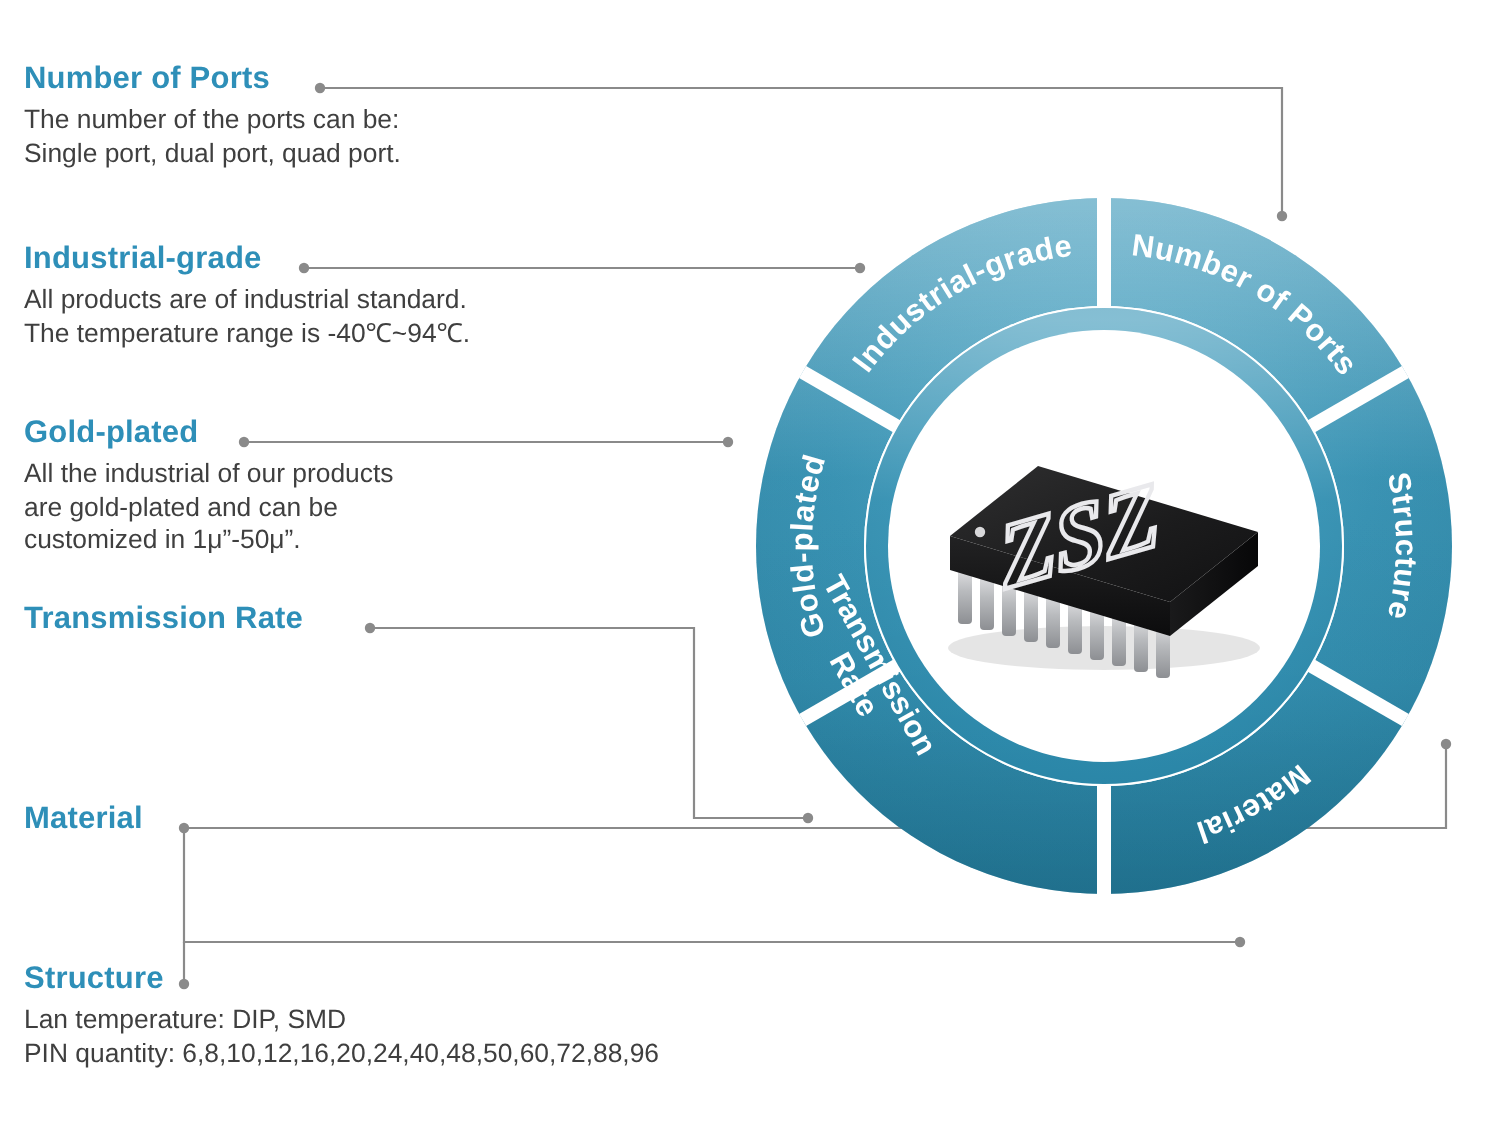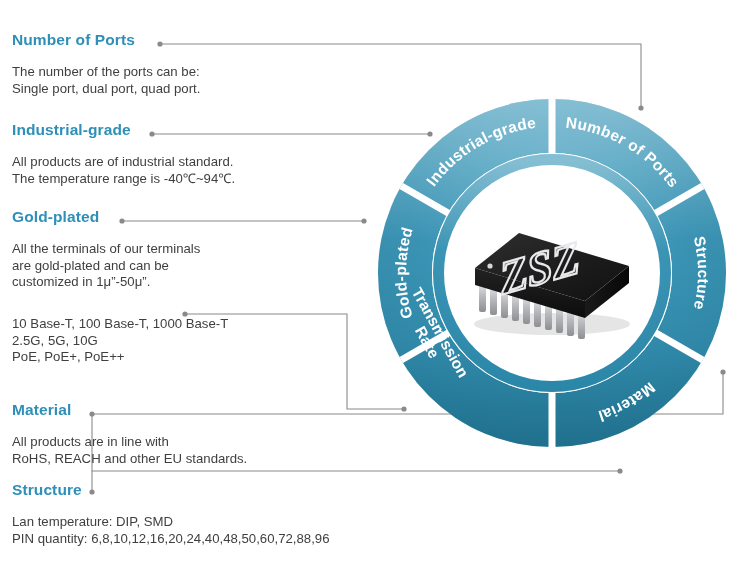--- a/index.html
+++ b/index.html
@@ -19,21 +19,21 @@
     font-weight: bold;
     letter-spacing: .1px;
     white-space: nowrap;
     line-height: 18px;
   }
   .feature-body {
     color: #3f3f3f;
     font-size: 13.2px;
     line-height: 16.5px;
     white-space: pre-line;
-    margin-top: 15px;
+    margin-top: 3px;
   }
 
   .f-ports       { top: 31px; }
   .f-industrial  { top: 121px; }
   .f-gold        { top: 208px; }
   .f-trans       { top: 301px; }
   .f-material    { top: 401px; }
   .f-structure   { top: 481px; }
 
   
@@ -112,35 +112,31 @@
   </div>
 
   <div class="feature f-industrial">
     <div class="feature-title">Industrial-grade</div>
     <div class="feature-body">All products are of industrial standard.
 The temperature range is -40℃~94℃.</div>
   </div>
 
   <div class="feature f-gold">
     <div class="feature-title">Gold-plated</div>
-    <div class="feature-body">All the terminals of our terminals
+    <div class="feature-body">All the industrial of our products
 are gold-plated and can be
 customized in 1μ”-50μ”.</div>
   </div>
 
   <div class="feature f-trans">
-    <div class="feature-body">10 Base-T, 100 Base-T, 1000 Base-T
-2.5G, 5G, 10G
-PoE, PoE+, PoE++</div>
+    <div class="feature-title">Transmission Rate</div>
   </div>
 
   <div class="feature f-material">
     <div class="feature-title">Material</div>
-    <div class="feature-body">All products are in line with
-RoHS, REACH and other EU standards.</div>
   </div>
 
   <div class="feature f-structure">
     <div class="feature-title">Structure</div>
     <div class="feature-body">Lan temperature: DIP, SMD
 PIN quantity: 6,8,10,12,16,20,24,40,48,50,60,72,88,96</div>
   </div>
 
   <div id="donut-wrap">
 

